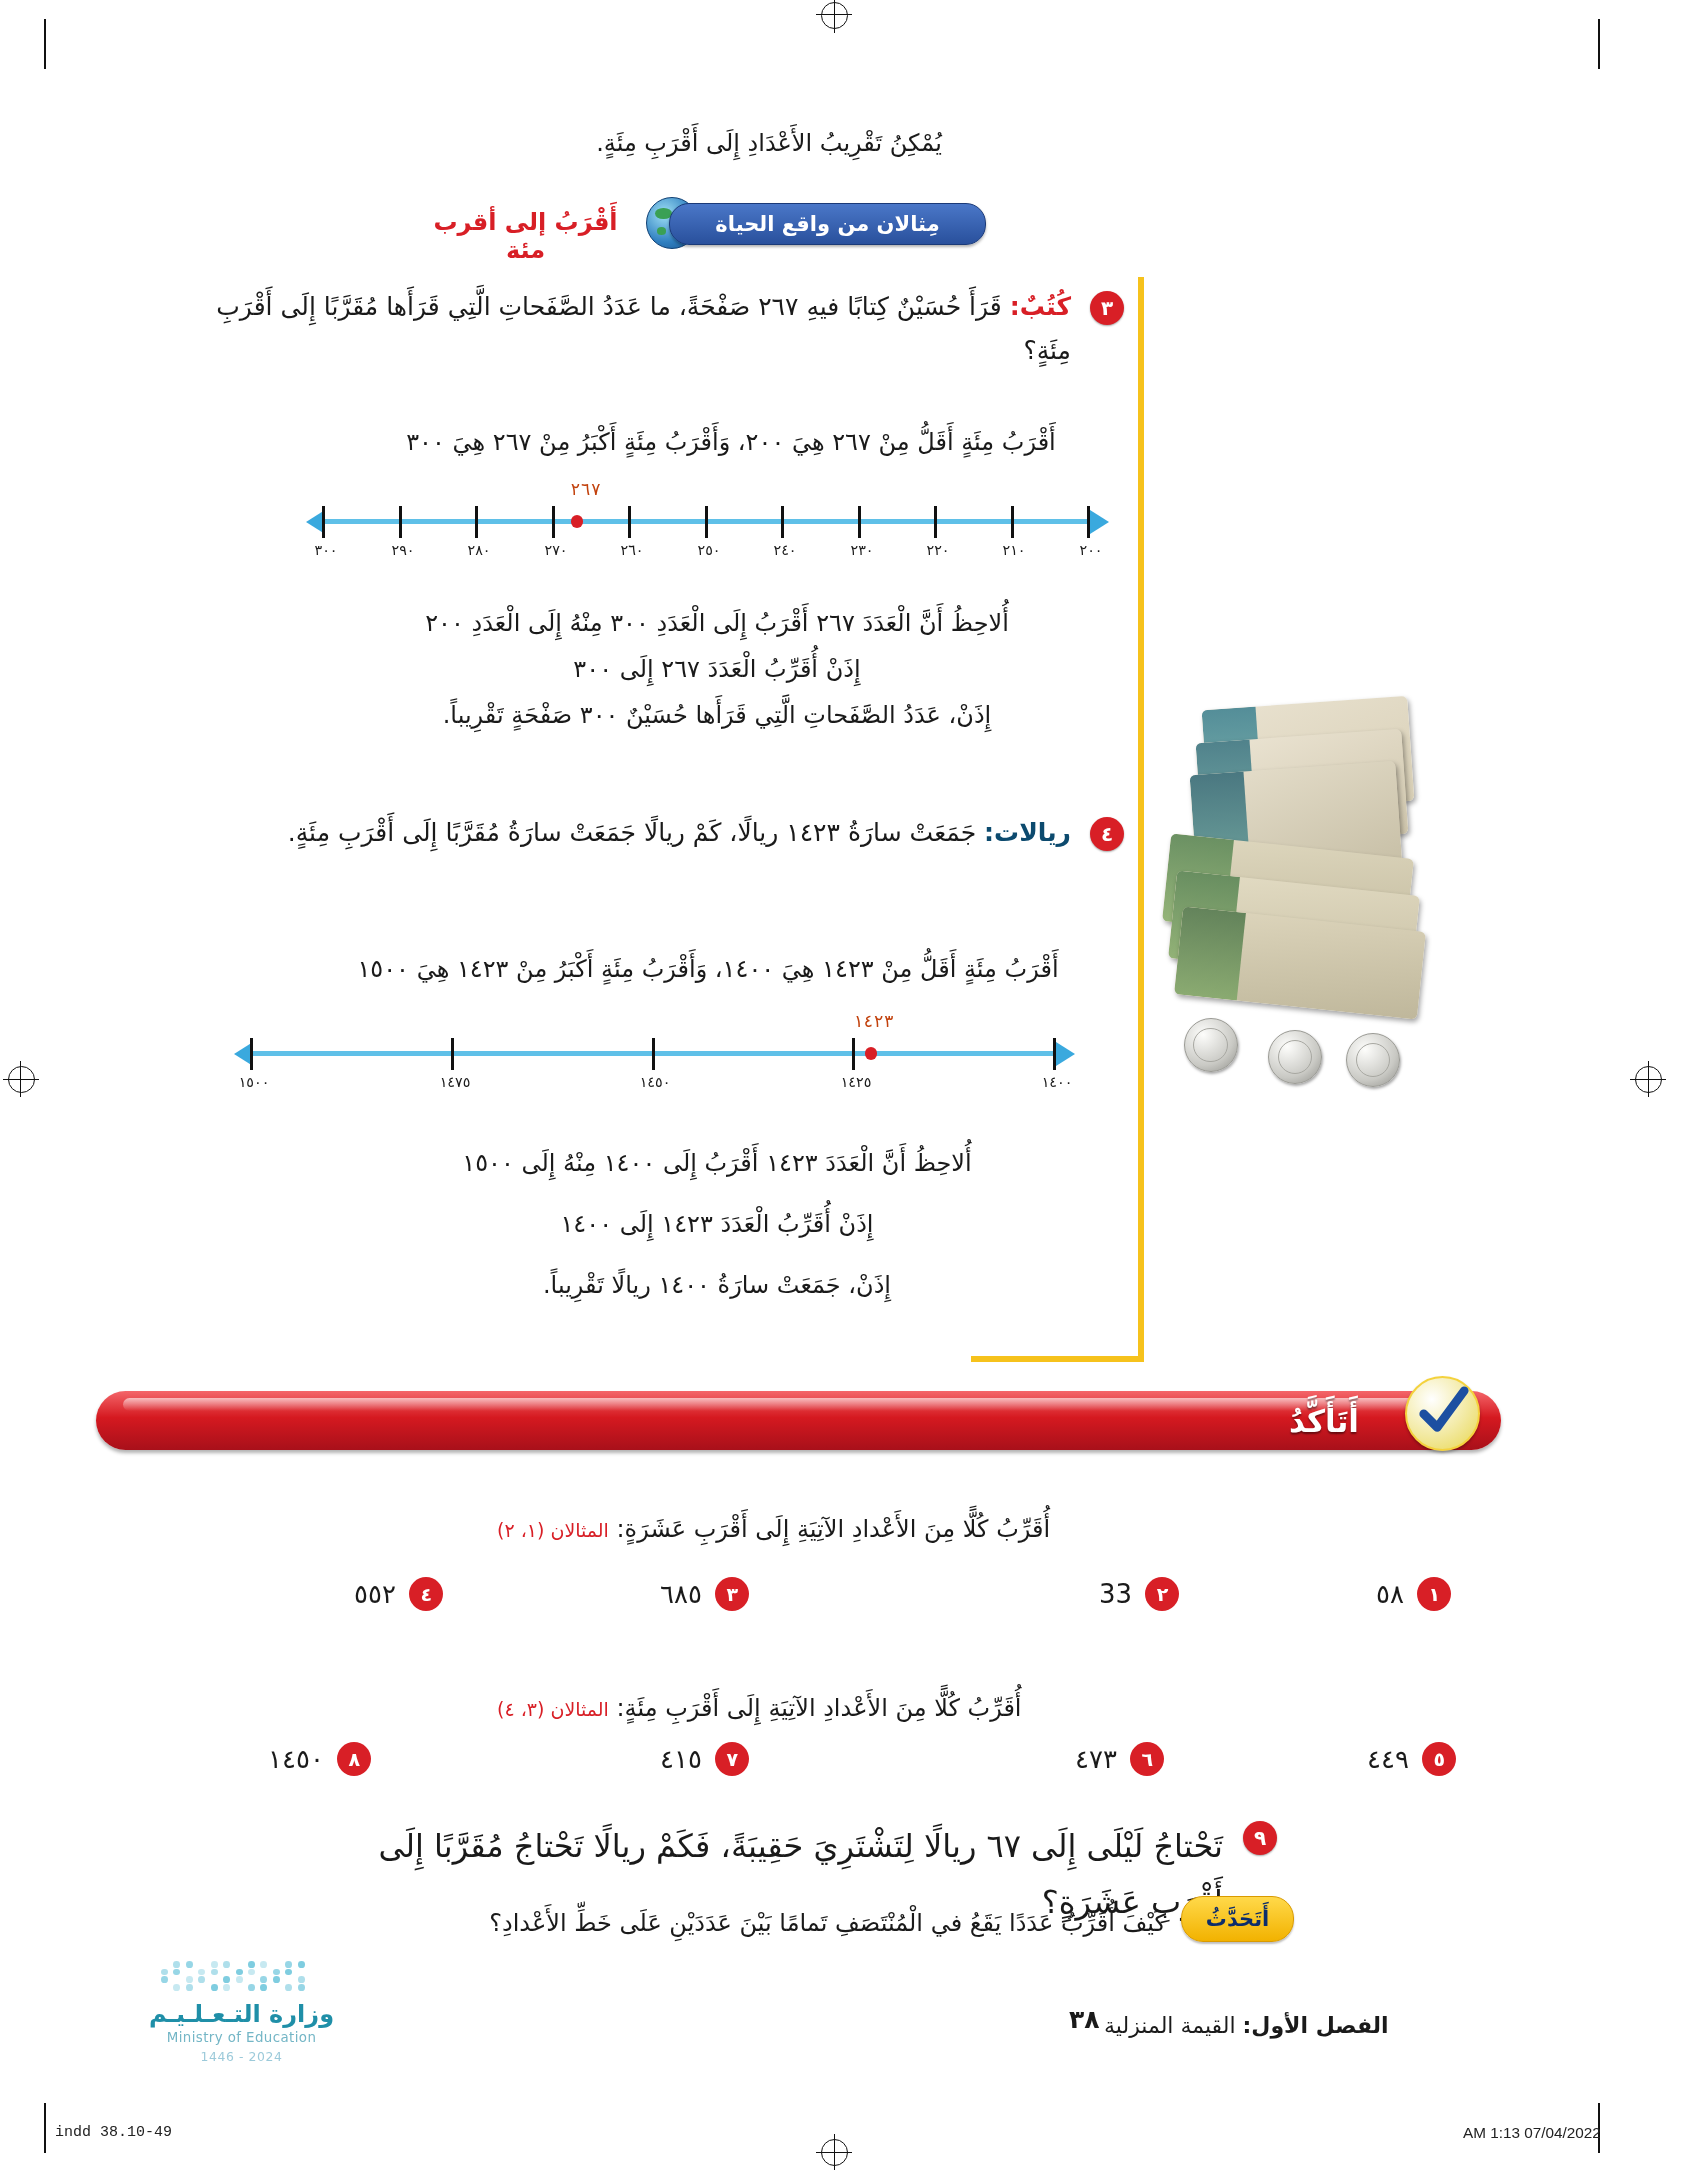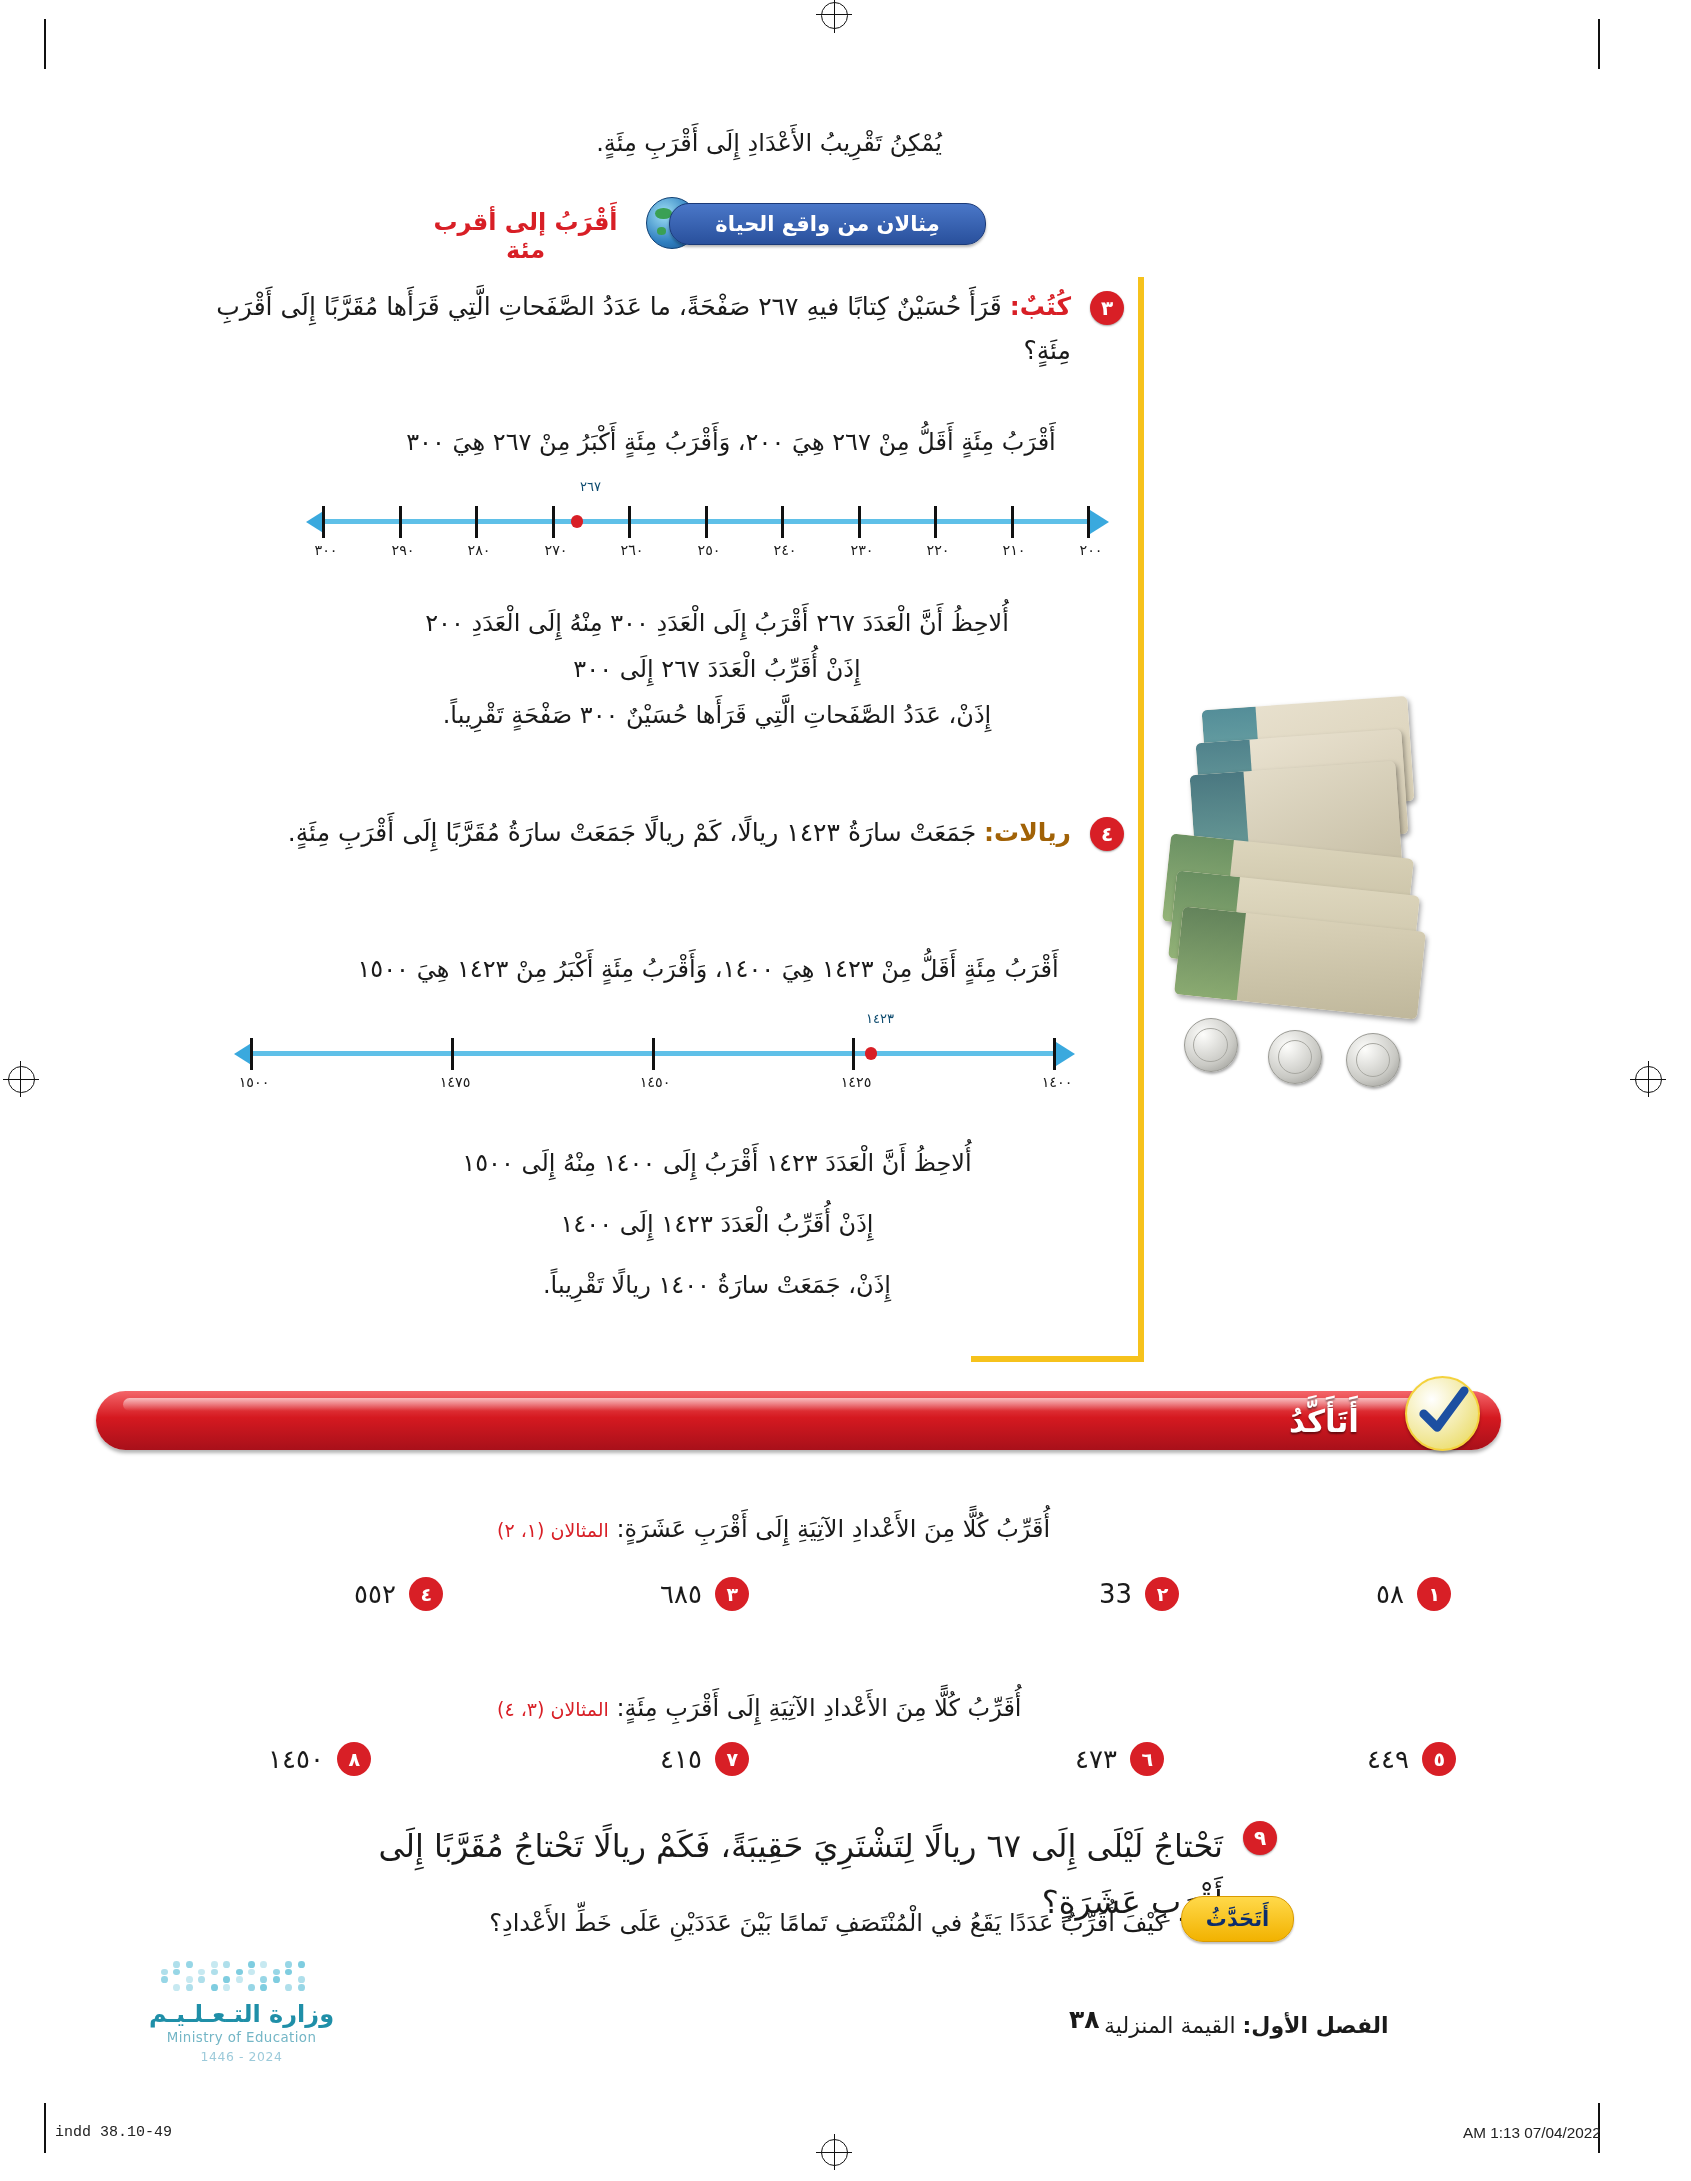--- a/index.html
+++ b/index.html
@@ -68,21 +68,21 @@
 
   
   .numline{position:absolute;}
   .nl-axis{position:absolute;left:0;top:17px;height:4.8px;background:#5fc0e8;}
   .nl-arrow{position:absolute;top:7.6px;width:0;height:0;border-top:12.4px solid transparent;border-bottom:12.4px solid transparent;}
   .nl-arrow.left{border-right:19px solid #3aa9de;left:-19px;}
   .nl-arrow.right{border-left:19px solid #3aa9de;right:-19px;}
   .nl-tick{position:absolute;top:3.8px;width:2.9px;height:32px;background:#111;}
   .nl-label{position:absolute;top:40px;font-size:14.3px;transform:translateX(50%);white-space:nowrap;}
   .nl-dot{position:absolute;width:12.4px;height:12.4px;border-radius:50%;background:#d81f26;top:13.4px;}
-  .nl-dotlabel{position:absolute;top:-23px;font-size:13px;color:#0c4a6e;white-space:nowrap;}
+  .nl-dotlabel{position:absolute;top:-23px;font-size:17px;color:#c2410c;white-space:nowrap;font-family:Liberation Mono, monospace;}
 
   
   #money-photo{position:absolute;left:1176px;top:703px;width:287px;height:411px;}
   .bill{position:absolute;border-radius:5.7px;box-shadow:1.9px 2.9px 4.8px rgba(0,0,0,.35);overflow:hidden;}
   .bill .strip{position:absolute;left:0;top:0;bottom:0;width:26%;}
   .coin{
     position:absolute;width:52px;height:52px;border-radius:50%;
     background:radial-gradient(circle at 35% 30%,#fdfdfb,#c9c9c4 62%,#8f8f8a);
     border:1.9px solid #9a9a94;box-shadow:1px 1.9px 2.9px rgba(0,0,0,.35);
   }
@@ -206,21 +206,21 @@
     <div class="nl-dot" style="right: 507px;"></div>
     <div class="nl-dotlabel" style="right: 489px;">٢٦٧</div>
   </div>
 
 <div class="ar" style="position:absolute;left:287px;top:602px;width:860px;font-size:24px;text-align:center;">أُلاحِظُ أَنَّ الْعَدَدَ ٢٦٧ أَقْرَبُ إِلَى الْعَدَدِ ٣٠٠ مِنْهُ إِلَى الْعَدَدِ ٢٠٠</div>
 <div class="ar" style="position:absolute;left:287px;top:648px;width:860px;font-size:24px;text-align:center;">إِذَنْ أُقَرِّبُ الْعَدَدَ ٢٦٧ إِلَى ٣٠٠</div>
 <div class="ar" style="position:absolute;left:287px;top:694px;width:860px;font-size:24px;text-align:center;">إِذَنْ، عَدَدُ الصَّفَحاتِ الَّتِي قَرَأَها حُسَيْنٌ ٣٠٠ صَفْحَةٍ تَقْرِيباً.</div>
 
 <div class="num-badge" style="left:1090px;top:817px;">٤</div>
 <div class="ar" style="position:absolute;left:201px;top:811px;width:870px;font-size:25px;">
-  <span class="bold" style="color:#a16207;">ريالات:</span>
+  <span class="bold" style="color:#0c4a6e;">ريالات:</span>
   <span>جَمَعَتْ سارَةُ ١٤٢٣ ريالًا، كَمْ ريالًا جَمَعَتْ سارَةُ مُقَرَّبًا إِلَى أَقْرَبِ مِئَةٍ.</span>
 </div>
 <div class="ar" style="position:absolute;left:206px;top:948px;width:1004px;font-size:24px;text-align:center;">أَقْرَبُ مِئَةٍ أَقَلُّ مِنْ ١٤٢٣ هِيَ ١٤٠٠، وَأَقْرَبُ مِئَةٍ أَكْبَرُ مِنْ ١٤٢٣ هِيَ ١٥٠٠</div>
 
 <div class="numline" id="nl4" style="left:253px;top:1034px;width:803px;height:72px;">
   <div class="nl-axis" style="width:803px;"></div>
   <div class="nl-arrow left"></div>
   <div class="nl-arrow right"></div>
 <div class="nl-tick" style="right: 0px;"></div>
     <div class="nl-label" style="right: -1px;">١٤٠٠</div>

